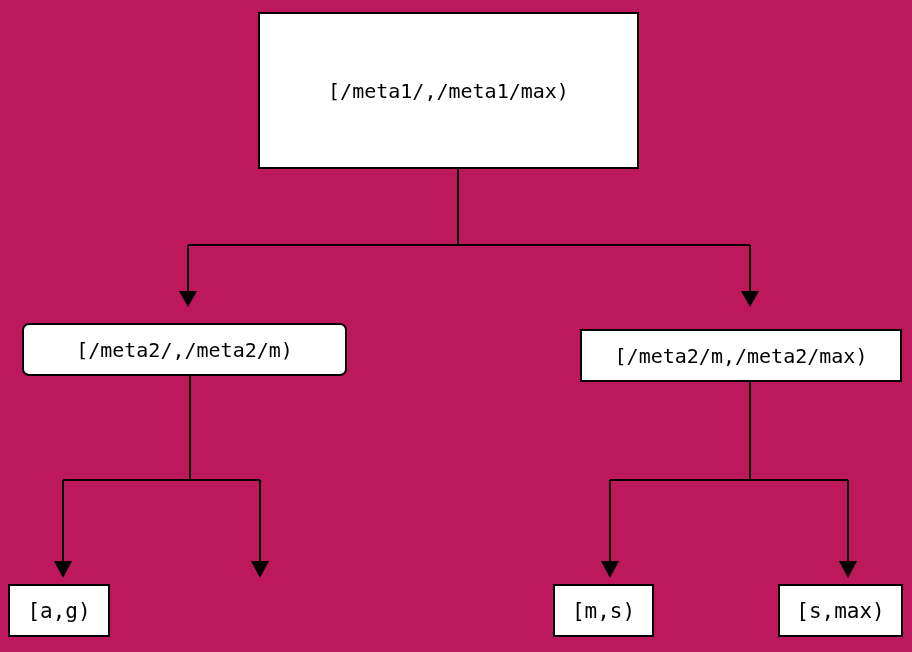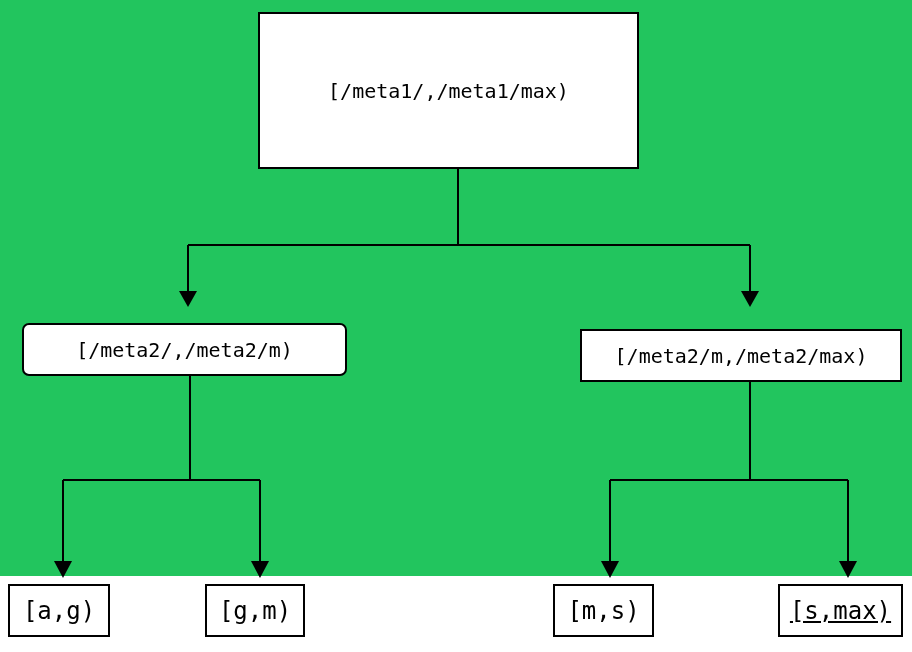--- a/index.html
+++ b/index.html
@@ -9,22 +9,22 @@
   }
   body {
     width: 912px;
     height: 652px;
     font-family: "DejaVu Sans Mono", monospace;
     overflow: hidden;
   }
   #diagram {
     position: relative;
     width: 912px;
-    height: 576px;
-    background: #22c55e;
+    height: 652px;
+    background: #be185d;
   }
   .node {
     position: absolute;
     box-sizing: border-box;
     border: 2px solid #000000;
     background: #ffffff;
     display: flex;
     align-items: center;
     justify-content: center;
     color: #000000;
@@ -50,26 +50,26 @@
   .node-mid-right {
     left: 580px;
     top: 329px;
     width: 322px;
     height: 53px;
     font-size: 20px;
   }
   .node-leaf {
     height: 53px;
     top: 584px;
-    font-size: 24px;
+    font-size: 21px;
   }
   .leaf-ag    { left: 8px;   width: 102px; }
   .leaf-gm    { left: 205px; width: 100px; }
   .leaf-ms    { left: 553px; width: 101px; justify-content: center; }
-  .leaf-smax  { left: 778px; width: 125px; text-decoration: underline; }
+  .leaf-smax  { left: 778px; width: 125px; }
 
   svg.connectors {
     position: absolute;
     left: 0;
     top: 0;
     width: 912px;
     height: 652px;
     pointer-events: none;
   }
   svg.connectors line,
@@ -128,23 +128,20 @@
   </div>
 
   <div class="node node-mid-right">
     <span>[/meta2/m,/meta2/max)</span>
   </div>
 
   <div class="node node-leaf leaf-ag">
     <span>[a,g)</span>
   </div>
 
-  <div class="node node-leaf leaf-gm">
-    <span>[g,m)</span>
-  </div>
 
   <div class="node node-leaf leaf-ms">
     <span>[m,s)</span>
   </div>
 
   <div class="node node-leaf leaf-smax">
     <span>[s,max)</span>
   </div>
 
 </div>

